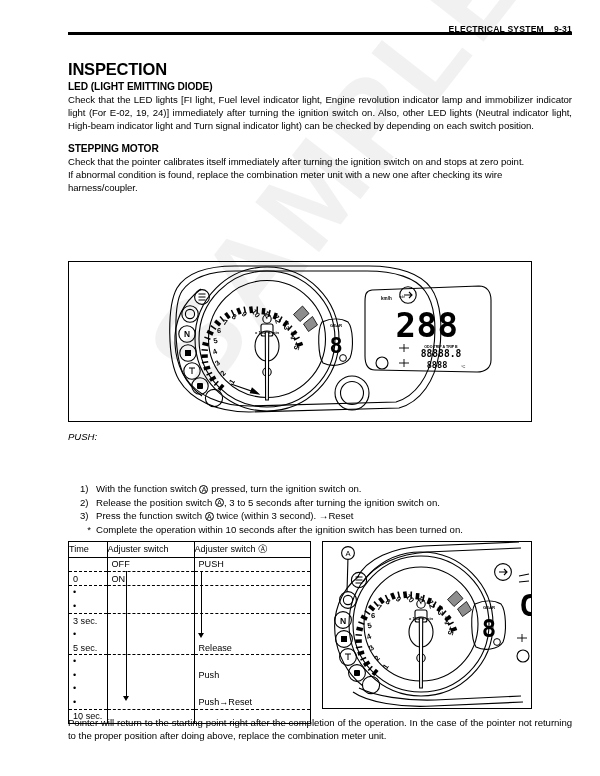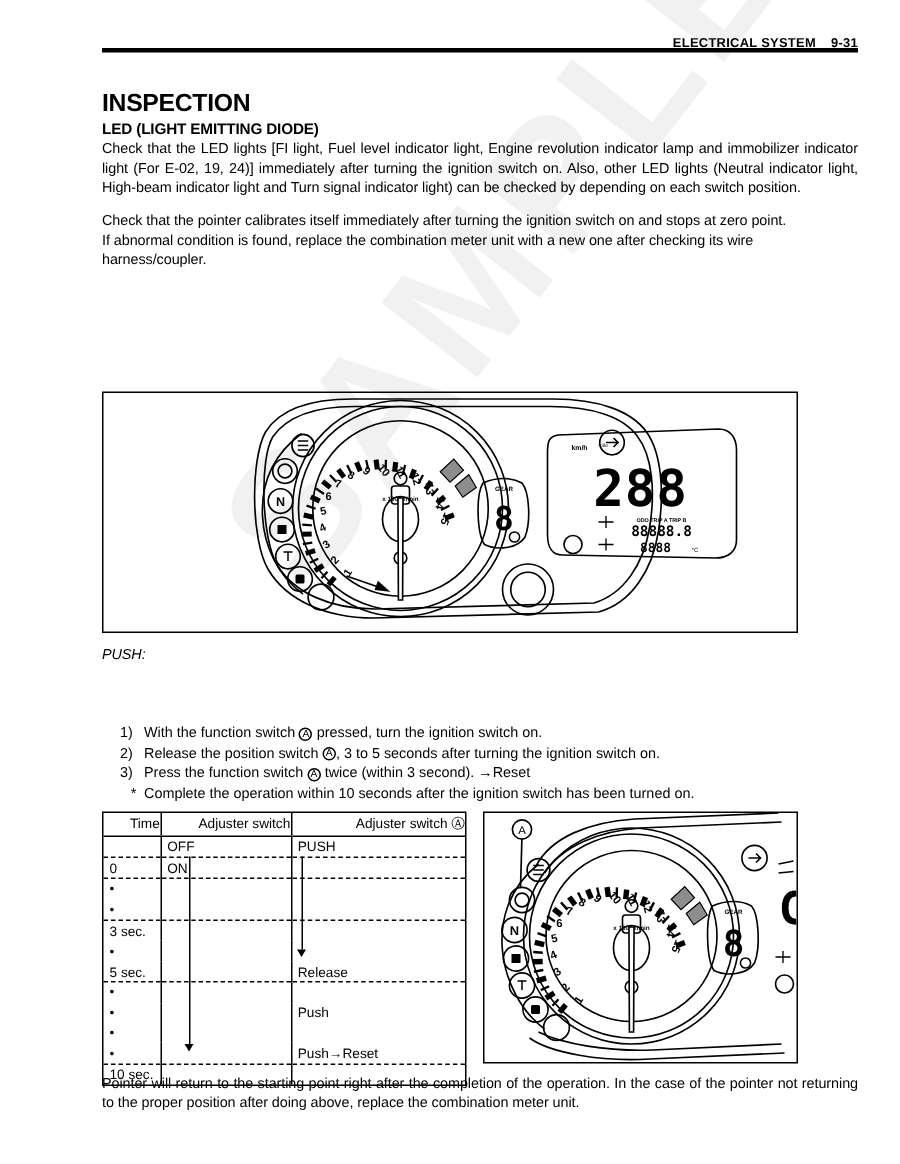--- a/index.html
+++ b/index.html
@@ -171,21 +171,21 @@
   }
   .timing-table col.c-time  { width: 38px; }
   .timing-table col.c-ign   { width: 87px; }
   .timing-table col.c-adj   { width: 116px; }
   .timing-table td.col-ign,
   .timing-table td.col-adj {
     border-left: 1.1px solid #000;
   }
   .timing-table tr.hdr td {
     border-bottom: 1.1px solid #000;
-    text-align: right;
+    text-align: left;
     padding-left: 0;
     height: 14.5px;
   }
   .timing-table tr.dashed-bottom td {
     border-bottom: 1.1px dashed #000;
   }
   .dot-cell { font-size: 9px; line-height: 9px; }
 
   
   .tbl-arrow {
@@ -245,20 +245,21 @@
 <div class="page-header">
   <span class="hdr-text hdr-chapter">ELECTRICAL SYSTEM</span><span class="hdr-text">9-31</span>
 </div>
 <div class="header-rule"></div>
 
 <div class="content">
   <h1 class="section-title">INSPECTION</h1>
   <h2 class="sub-title">LED (LIGHT EMITTING DIODE)</h2>
   <p class="body-text">Check that the LED lights [FI light, Fuel level indicator light, Engine revolution indicator lamp and immobilizer indicator light (For E-02, 19, 24)] immediately after turning the ignition switch on. Also, other LED lights (Neutral indicator light, High-beam indicator light and Turn signal indicator light) can be checked by depending on each switch position.</p>
   <div class="gap-sm"></div>
+  <h2 class="sub-title">STEPPING MOTOR</h2>
   <p class="body-text">Check that the pointer calibrates itself immediately after turning the ignition switch on and stops at zero point.</p>
   <p class="body-text nojust">If abnormal condition is found, replace the combination meter unit with a new one after checking its wire harness/coupler.</p>
 </div>
 
 <div class="figure-box" id="figure-main">
   <svg width="462" height="159" viewBox="0 0 462 159">
     <g fill="none" stroke="#000" stroke-width="1.1">
 
       <path d="M108 26 C118 10 140 4 166 4 L300 4 C330 4 352 12 362 26
                C372 40 374 66 370 92 C366 118 352 140 330 146

